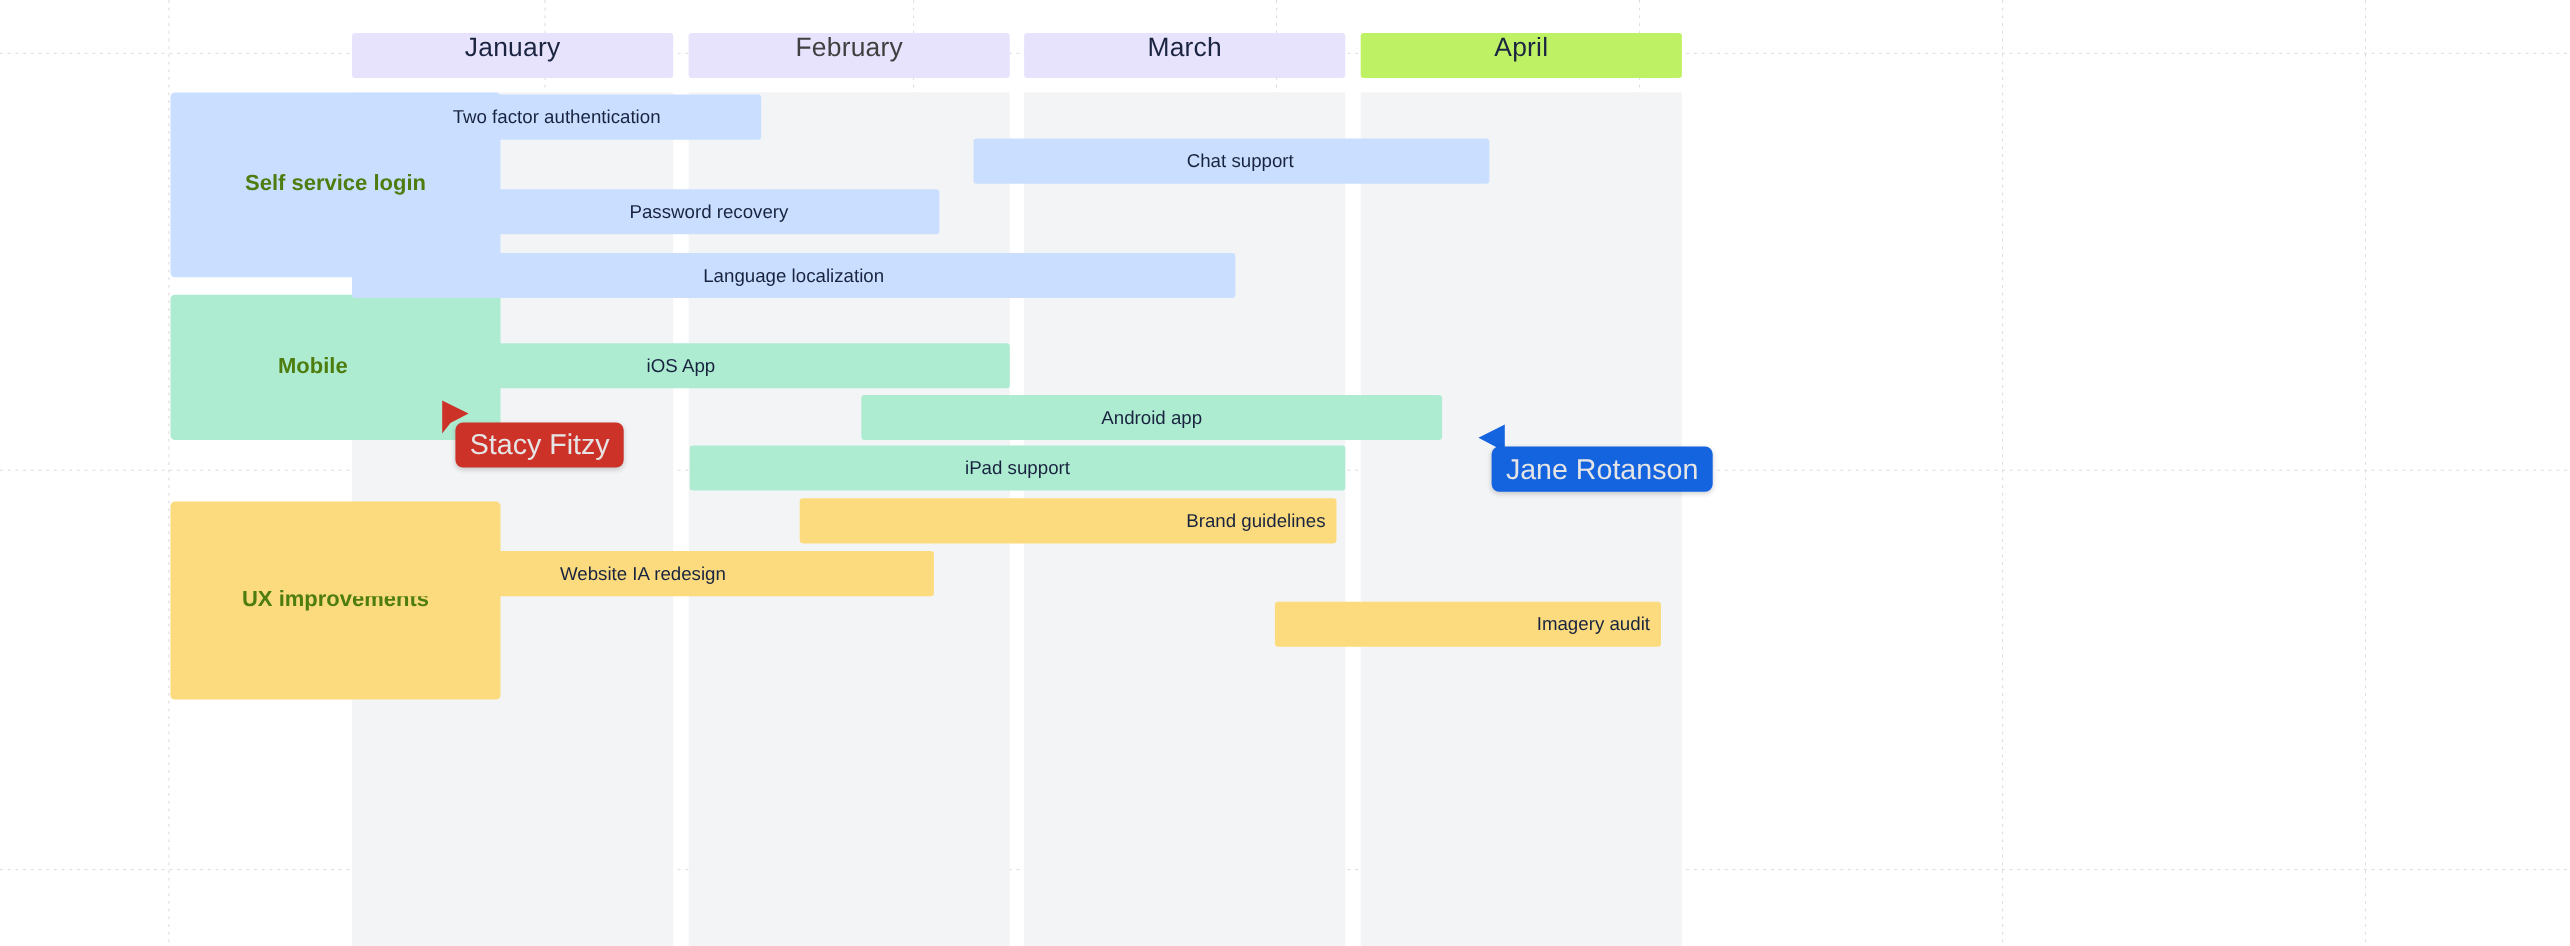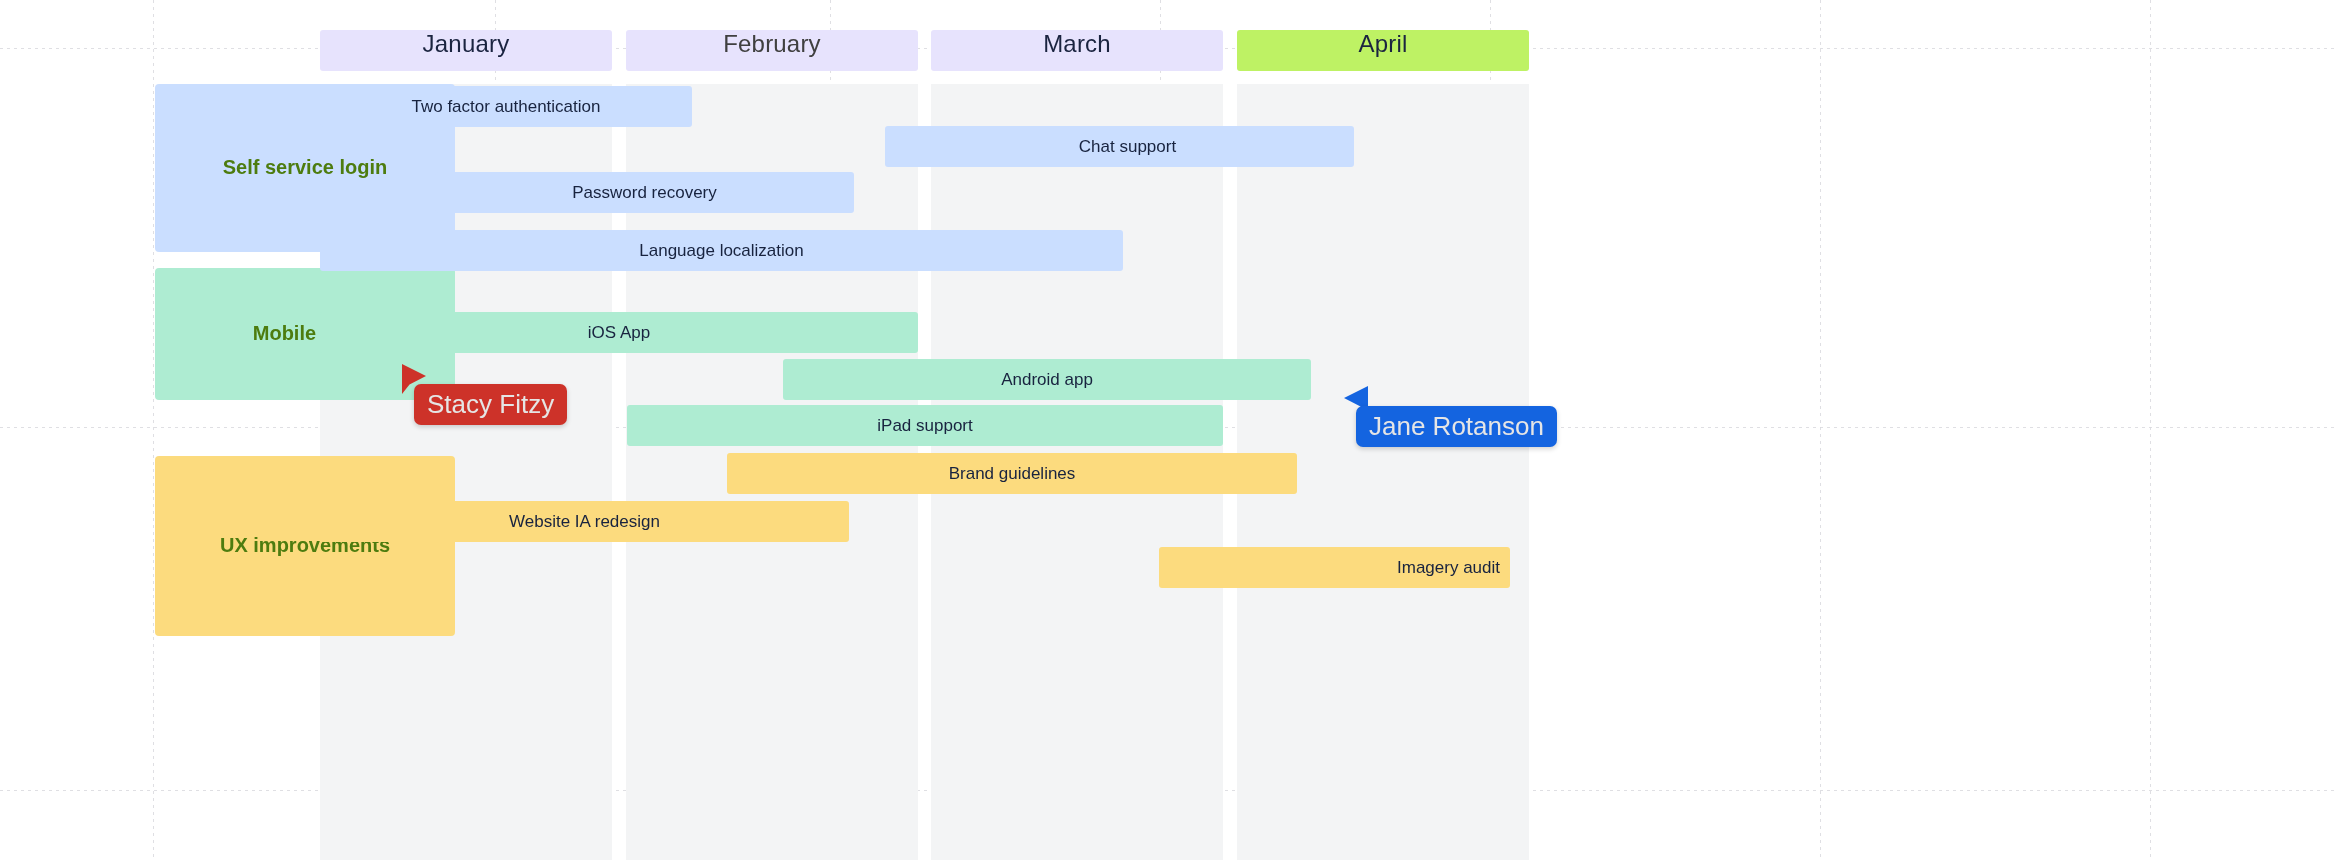--- a/index.html
+++ b/index.html
@@ -163,21 +163,21 @@
       </div>
       <div class="bar" style="left: 320px; top: 312px; width: 598px; background: rgb(174, 236, 210);">
         <span>iOS App</span>
       </div>
       <div class="bar" style="left: 783px; top: 359px; width: 528px; background: rgb(174, 236, 210);">
         <span>Android app</span>
       </div>
       <div class="bar" style="left: 627px; top: 405px; width: 596px; background: rgb(174, 236, 210);">
         <span>iPad support</span>
       </div>
-      <div class="bar" style="left: 727px; top: 453px; width: 570px; background: rgb(252, 219, 126);">
+      <div class="bar" style="left: 727px; top: 453px; width: 488px; background: rgb(252, 219, 126); justify-content: flex-end;">
         <span>Brand guidelines</span>
       </div>
       <div class="bar" style="left: 320px; top: 501px; width: 529px; background: rgb(252, 219, 126);">
         <span>Website IA redesign</span>
       </div>
       <div class="bar" style="left: 1159px; top: 547px; width: 351px; background: rgb(252, 219, 126); justify-content: flex-end;">
         <span>Imagery audit</span>
       </div>
     </div>
 

